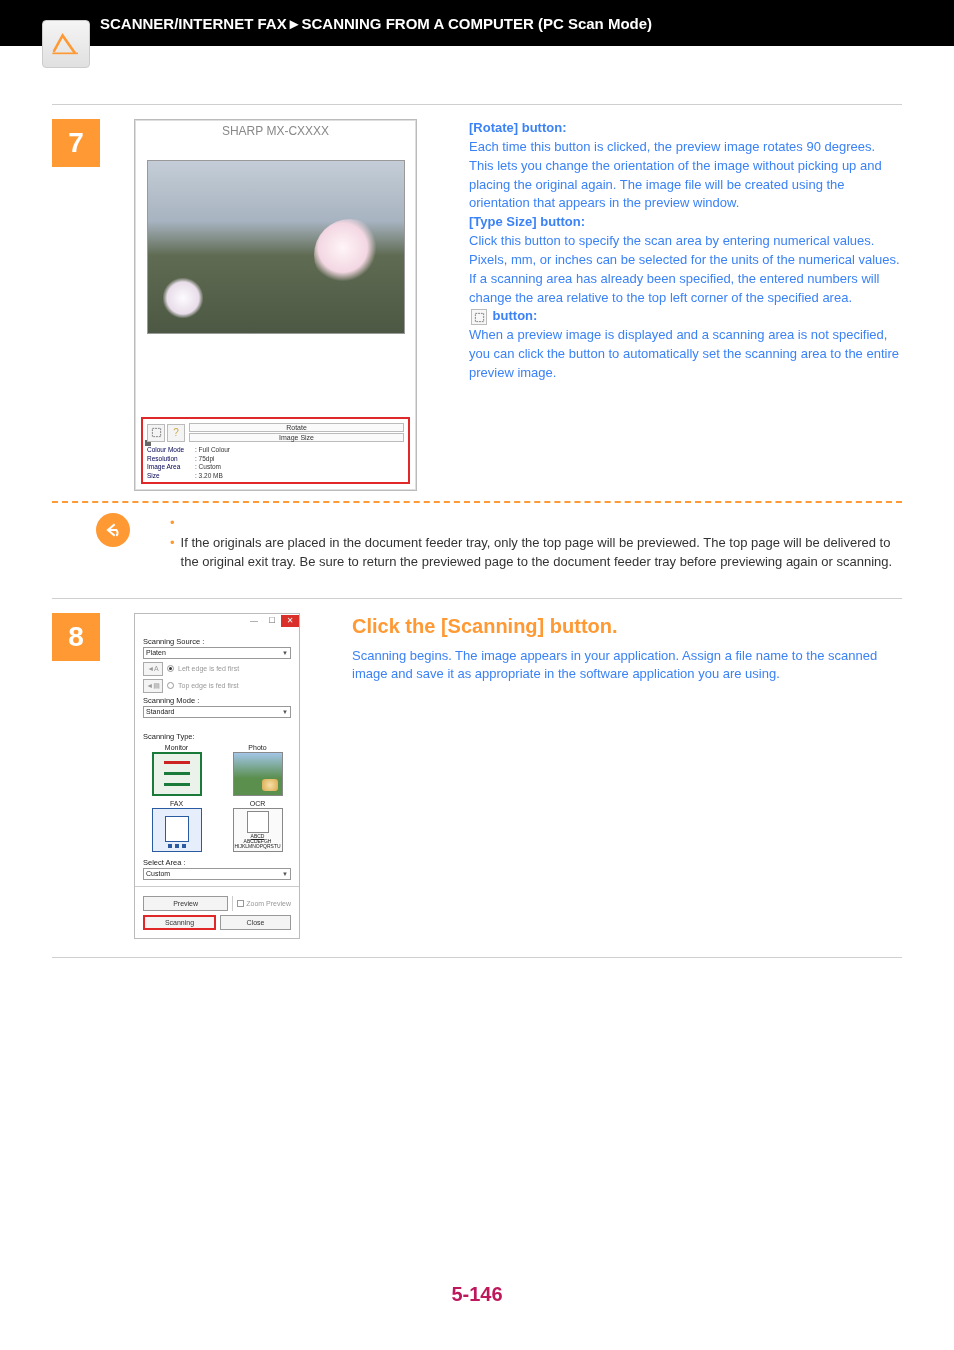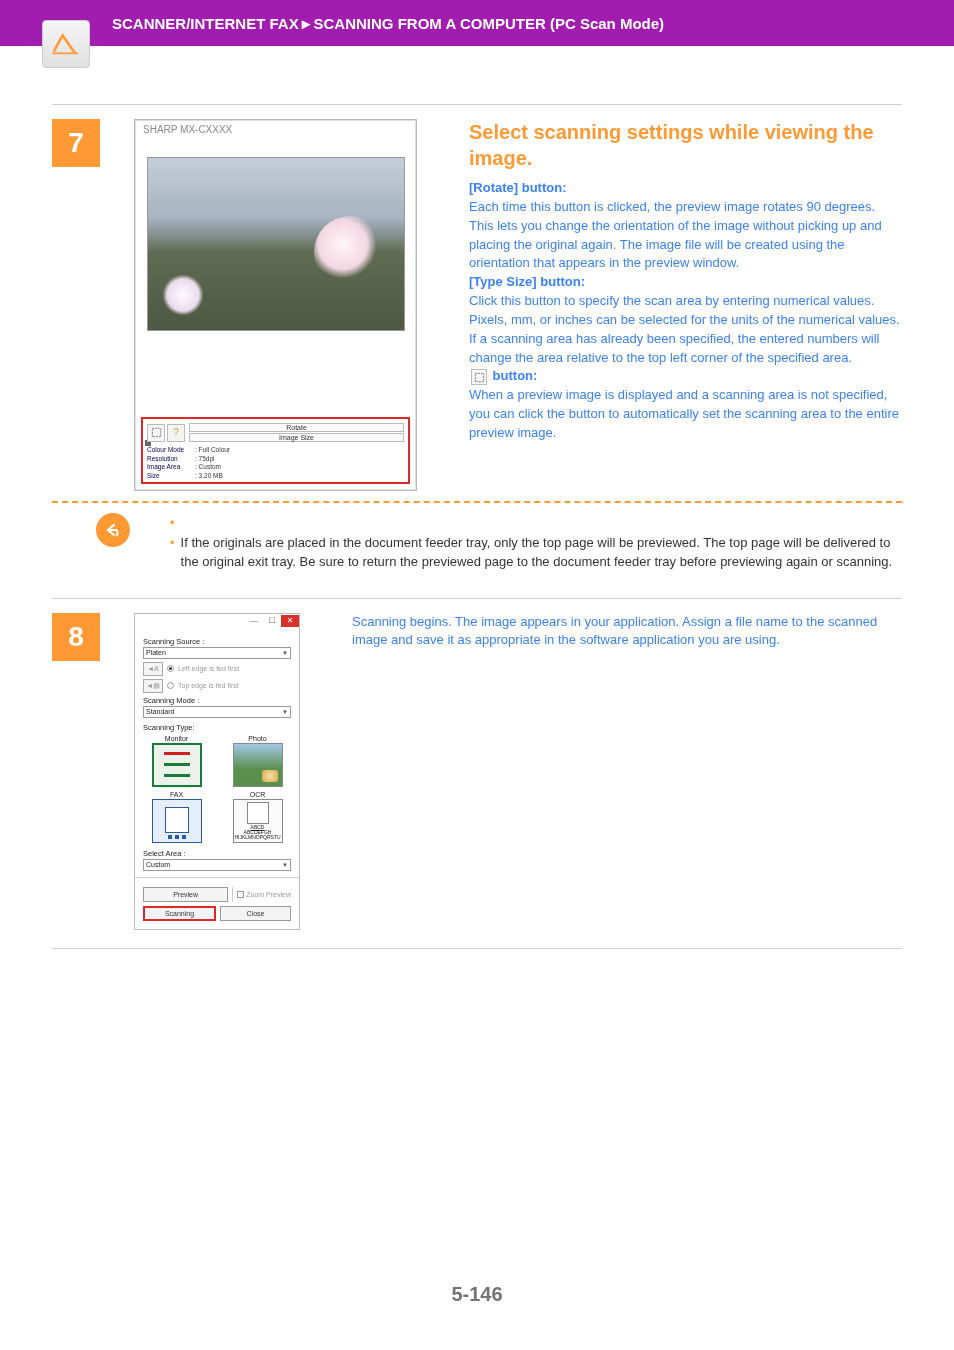--- a/index.html
+++ b/index.html
@@ -5,28 +5,28 @@
   * { box-sizing: border-box; margin: 0; padding: 0; }
   body {
     font-family: Arial, Helvetica, sans-serif;
     width: 954px;
     height: 1350px;
     background: #fff;
     color: #333;
     position: relative;
   }
   .orange-bar {
-    background: #a21caf;
+    background: #000000;
     height: 46px;
     display: flex;
     align-items: center;
     color: #fff;
     font-size: 15px;
     font-weight: bold;
-    padding-left: 40px;
+    padding-left: 28px;
   }
   .page-icon {
     position: absolute;
     top: 20px;
     left: 42px;
     width: 48px;
     height: 48px;
     background: linear-gradient(#f5f5f5,#e0e0e0);
     border: 1px solid #ccc;
     border-radius: 4px;
@@ -66,24 +66,24 @@
   
   .ss1 {
     width: 283px;
     height: 372px;
     border: 1px solid #bbb;
     background: #fff;
     position: relative;
     box-shadow: 0 0 0 1px #dedede inset;
   }
   .ss1-title {
-    text-align: left;
-    font-size: 10px;
+    text-align: center;
+    font-size: 12px;
     color: #888;
-    padding: 4px 8px;
+    padding: 4px 16px;
   }
   .ss1-photo {
     margin: 18px auto 0 auto;
     width: 258px;
     height: 174px;
     background: linear-gradient(180deg,#c4cdd7 0%, #a7b3c0 35%, #5f6b52 55%, #4c5843 100%);
     position: relative;
     border: 1px solid #999;
   }
   .ss1-photo::before {
@@ -190,21 +190,21 @@
     flex:1; height:15px; border:1px solid #999; background:#f4f4f4;
     font-size:7px; display:flex; align-items:center; justify-content:center;
   }
   .ss2-btn.red { border:2px solid #e02828; }
   .ss2-check { font-size:7px; color:#999; display:flex; align-items:center; gap:2px;}
   .ss2-checkbox { width:7px; height:7px; border:1px solid #999; display:inline-block;}
   .ss2-sep { width:1px; height:15px; background:#ccc;}
   .hr-end { border:none; border-top:1px solid #cfcfcf; margin: 18px 0 0 0;}
   .page-number {
     position:absolute; bottom: 44px; left:0; right:0;
-    text-align:center; font-size:20px; font-weight:bold; color:#737373;
+    text-align:center; font-size:20px; font-weight:bold; color:#be185d;
   }
   .photo-thumb { background: linear-gradient(180deg,#a3c6e8 0%, #5a8f4e 60%); border:1px solid #888; position:relative;}
   .photo-thumb::after { content:""; position:absolute; right:4px; bottom:4px; width:16px; height:12px; background:radial-gradient(circle,#f8e0a8,#d8a84c); border-radius:3px;}
   .monitor-thumb { border:2px solid #1a7a3a; background:#eaf2ea; display:flex; flex-direction:column; justify-content:space-around; padding:4px;}
   .monitor-thumb .bar { height:3px; background:#1a7a3a; margin:1px 6px;}
   .monitor-thumb .bar.red { background:#c22;}
   .fax-thumb { border:1px solid #2a5aa0; background:#e7eefb; display:flex; flex-direction:column; justify-content:flex-end; align-items:center;}
   .fax-thumb .dots { display:flex; gap:3px; margin-bottom:3px;}
   .fax-thumb .d { width:4px; height:4px; background:#2a5aa0;}
   .fax-thumb .doc { width:24px; height:26px; background:#fff; border:1px solid #2a5aa0; margin-bottom:2px;}
@@ -254,21 +254,20 @@
             <div><span class="lbl">Colour Mode</span><span class="val">: Full Colour</span></div>
             <div><span class="lbl">Resolution</span><span class="val">: 75dpi</span></div>
             <div><span class="lbl">Image Area</span><span class="val">: Custom</span></div>
             <div><span class="lbl">Size</span><span class="val">: 3.20 MB</span></div>
           </div>
         </div>
       </div>
     </div>
 
     <div class="text-col">
-      <div class="step-heading">Select scanning settings while viewing the image.</div>
       <div class="body-text">
         <b>[Rotate] button:</b><br>
         <span>Each time this button is clicked, the preview image rotates 90 degrees. This lets you change the orientation of the image without picking up and placing the original again. The image file will be created using the orientation that appears in the preview window.</span><br>
         <b>[Type Size] button:</b><br>
         <span>Click this button to specify the scan area by entering numerical values. Pixels, mm, or inches can be selected for the units of the numerical values. If a scanning area has already been specified, the entered numbers will change the area relative to the top left corner of the specified area.</span><br>
         <span class="crop-icon-inline">
           <svg width="11" height="11" viewBox="0 0 12 12">
               <rect x="1.5" y="1.5" width="9" height="9" fill="none" stroke="#777" stroke-dasharray="2,1"></rect>
             </svg>
         </span><b> button:</b><br>
@@ -323,21 +322,21 @@
           <div class="ss2-radio-row">
             <span class="ss2-orient-icon">◄▤</span>
             <span class="ss2-radio"></span>
             <span>Top edge is fed first</span>
           </div>
           <div class="ss2-label">Scanning Mode :</div>
           <div class="ss2-select">
             <span>Standard</span>
               <span class="arrow">▼</span>
           </div>
-          <div class="ss2-label" style="margin-top:5px;">Scanning Type:</div>
+          <div class="ss2-label" style="margin-top:14px;">Scanning Type:</div>
           <div class="ss2-type-grid">
             <div class="ss2-type-cell">
               <div>Monitor</div>
               <div class="ss2-thumb monitor-thumb">
                 <div class="bar red"></div>
                   <div class="bar"></div>
                   <div class="bar"></div>
               </div>
             </div>
             <div class="ss2-type-cell">
@@ -382,20 +381,21 @@
           </div>
           <div class="ss2-btnrow">
             <div class="ss2-btn red">Scanning</div>
             <div class="ss2-btn">Close</div>
           </div>
         </div>
       </div>
     </div>
 
     <div class="text-col">
+      <div class="step-heading">Click the [Scanning] button.</div>
       <div class="body-text">Scanning begins. The image appears in your application. Assign a file name to the scanned image and save it as appropriate in the software application you are using.</div>
     </div>
   </div>
 
   <hr class="hr-end">
 </div>
 
 <div class="page-number">5-146</div>
 
 </body></html>

